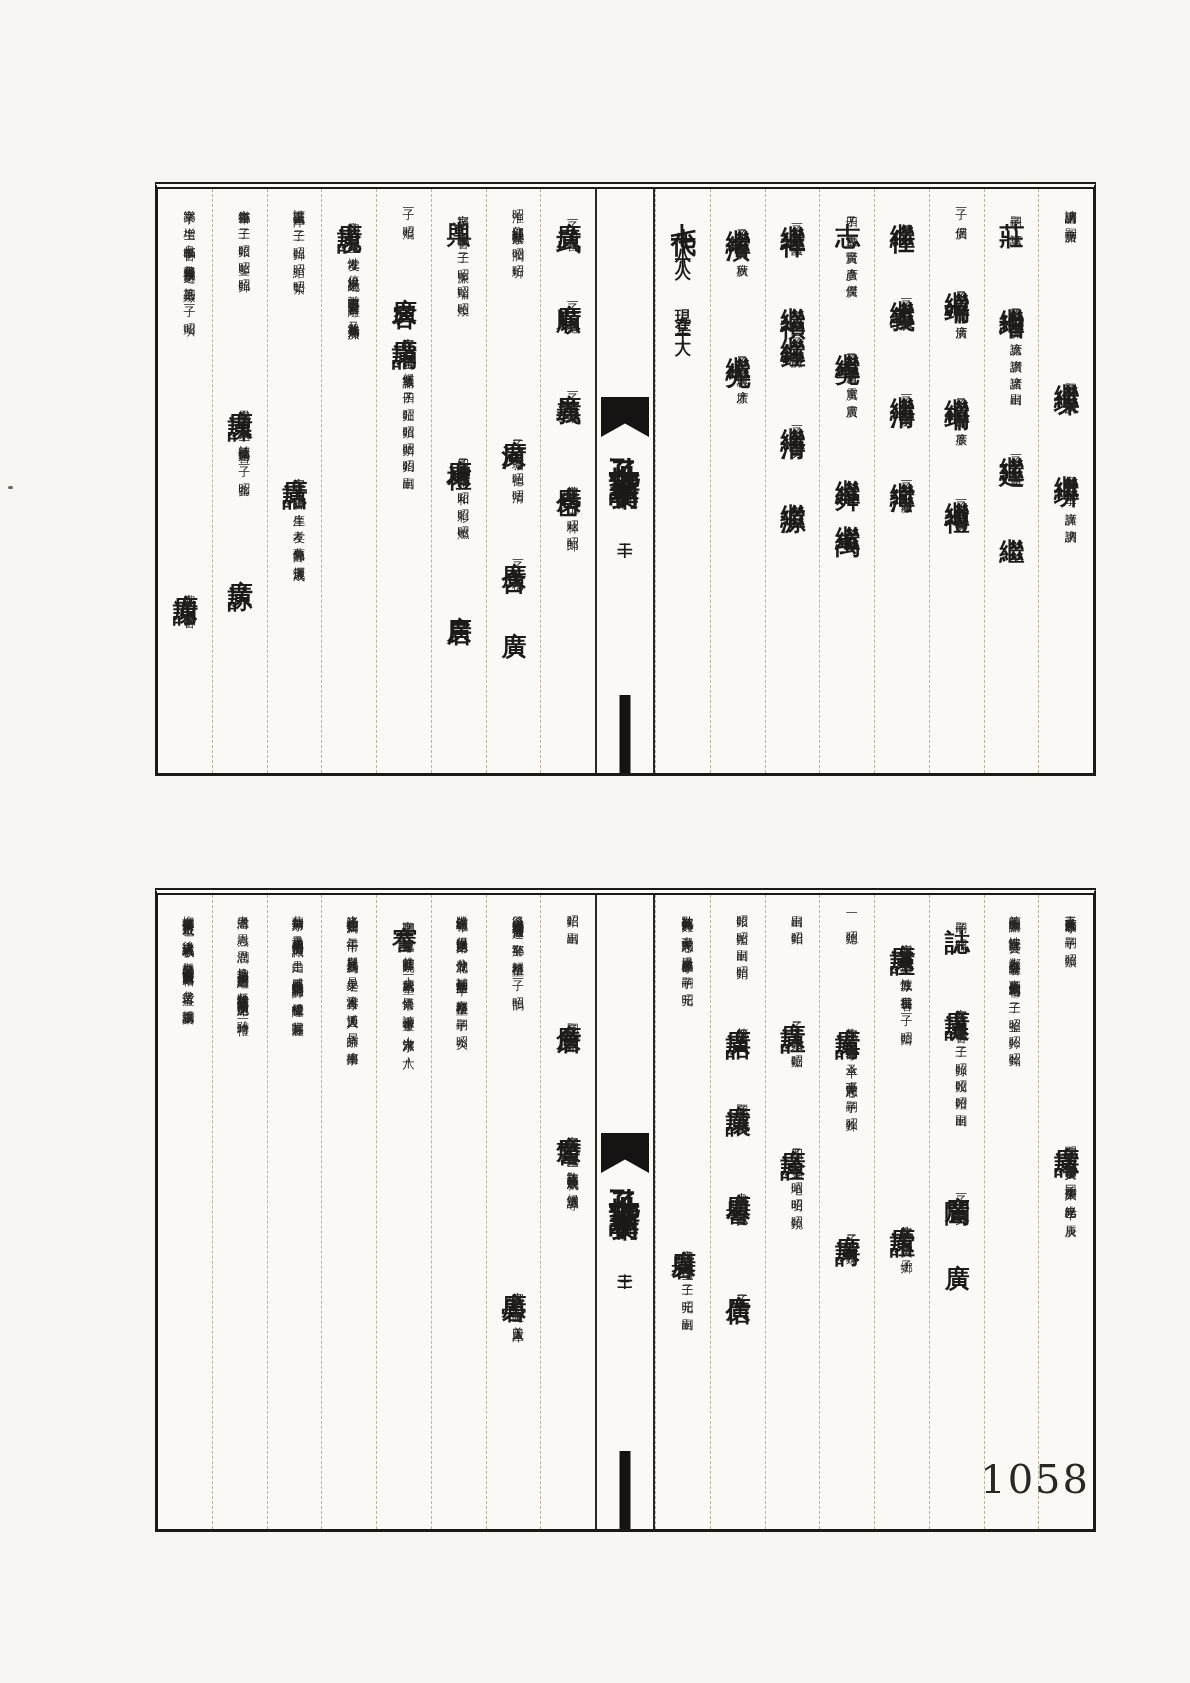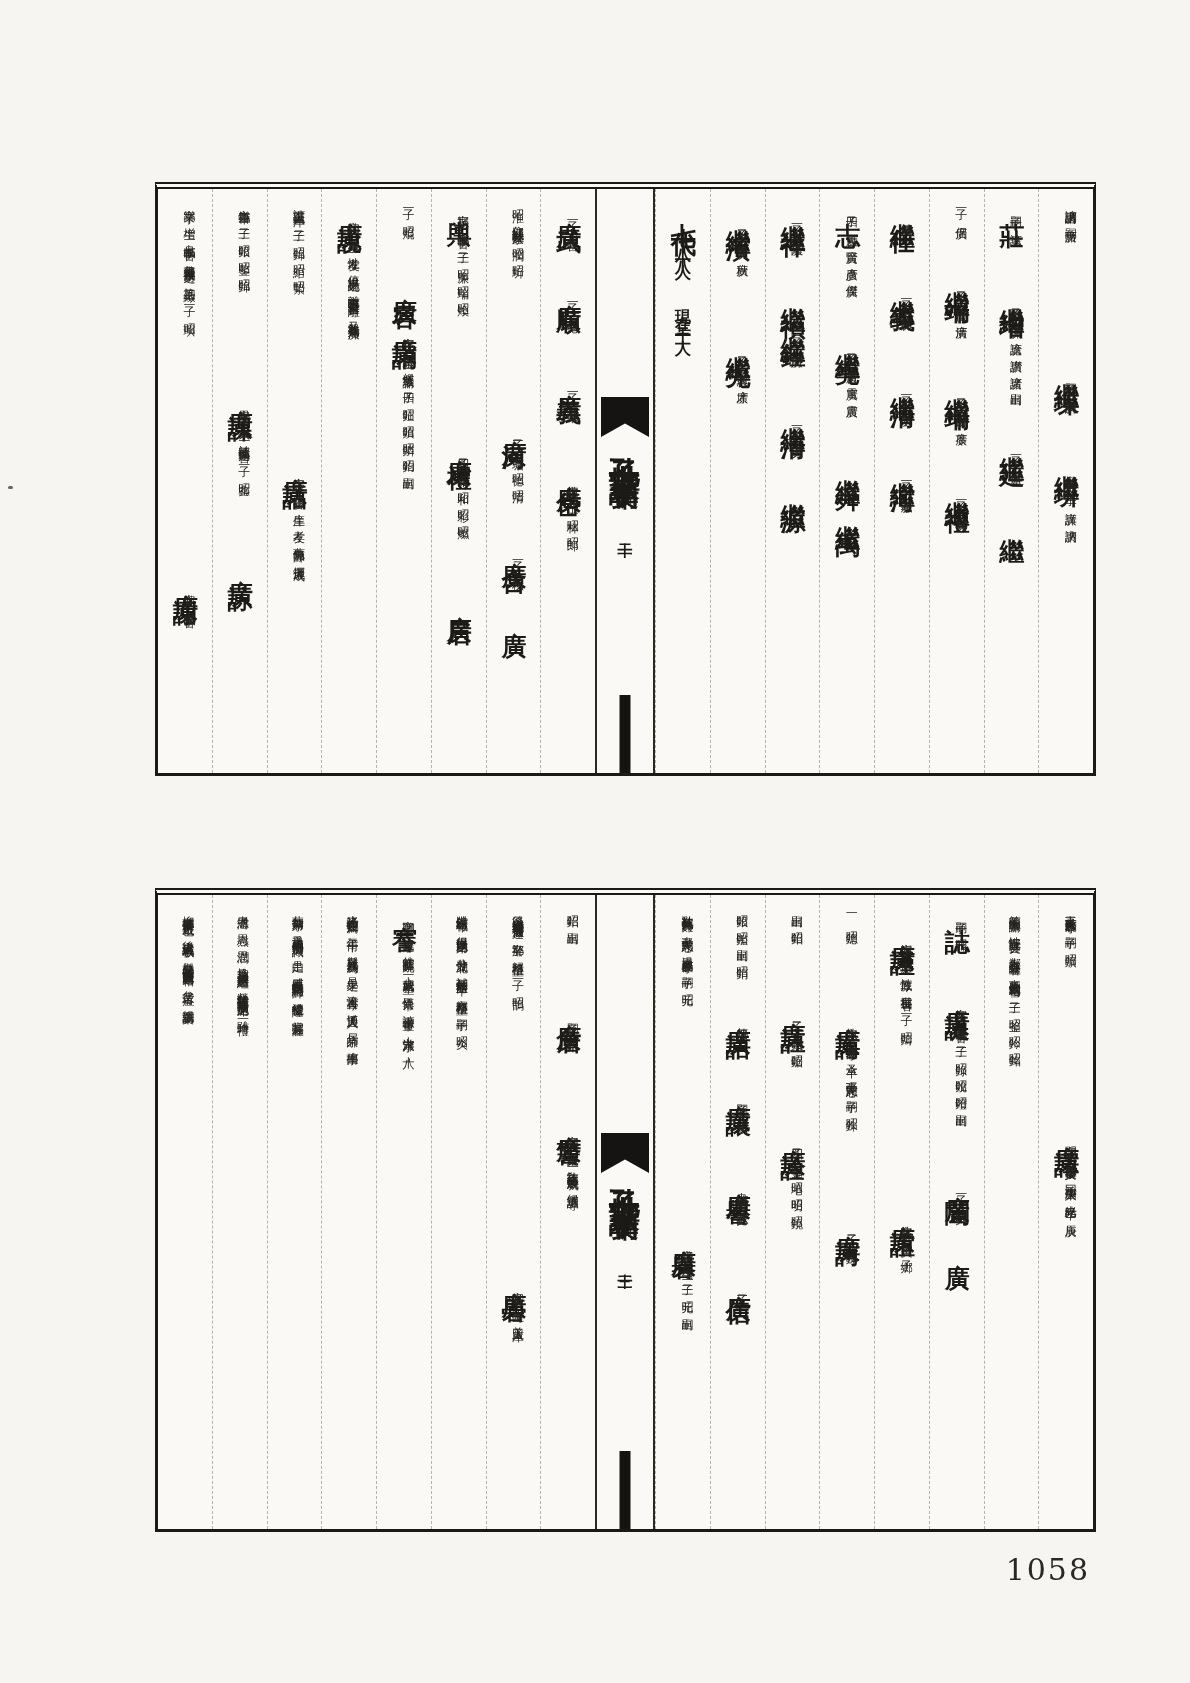--- a/index.html
+++ b/index.html
@@ -22,21 +22,21 @@
   .book-title{font-size:31px;font-weight:bold;letter-spacing:4px;margin-top:4px;}
   .part-label{font-size:27px;font-weight:bold;letter-spacing:3px;margin-top:6px;}
   .vol-label{font-size:13px;letter-spacing:1px;margin-top:8px;}
   .household-label{font-size:13px;letter-spacing:1px;margin-top:6px;}
   .folio-label{font-size:15px;letter-spacing:2px;margin-top:46px;font-weight:bold;}
   .ribbon{position:absolute;left:4px;right:4px;height:40px;background:#151412;
           clip-path:polygon(0 0,100% 0,100% 100%,50% 66%,0 100%);}
   .ribbon-top{top:208px;}
   .block-bottom .ribbon-top{top:238px;}
   .endbar{position:absolute;bottom:0;left:50%;transform:translateX(-50%);width:11px;height:78px;background:#151412;}
-  .page-num{position:absolute;top:1552px;right:100px;font-size:30px;letter-spacing:2px;color:#2a2823;}
+  .page-num{position:absolute;top:1456px;right:100px;font-size:40px;letter-spacing:2px;color:#2a2823;}
   .margin-dot{position:absolute;left:8px;top:486px;width:5px;height:3px;background:#6b675e;border-radius:2px;}
 </style>
 </head>
 <body>
 
 <div class="block block-top">
   <div class="box-inner">
       <div class="col">
         <div class="vflow"><span class="zn" style="margin-top: 6px; height: 120px;">謧廣謂出 嗣廣藷</span><span class="nm" style="margin-top: 44px;">繼堞</span><span class="zn" style="height: 42px;">嗣子 廣謂</span><span class="nm" style="margin-top: 40px;">繼垪</span><span class="zn" style="height: 102px;">七品執事官 子二 廣詳 廣訥</span></div>
       </div>

